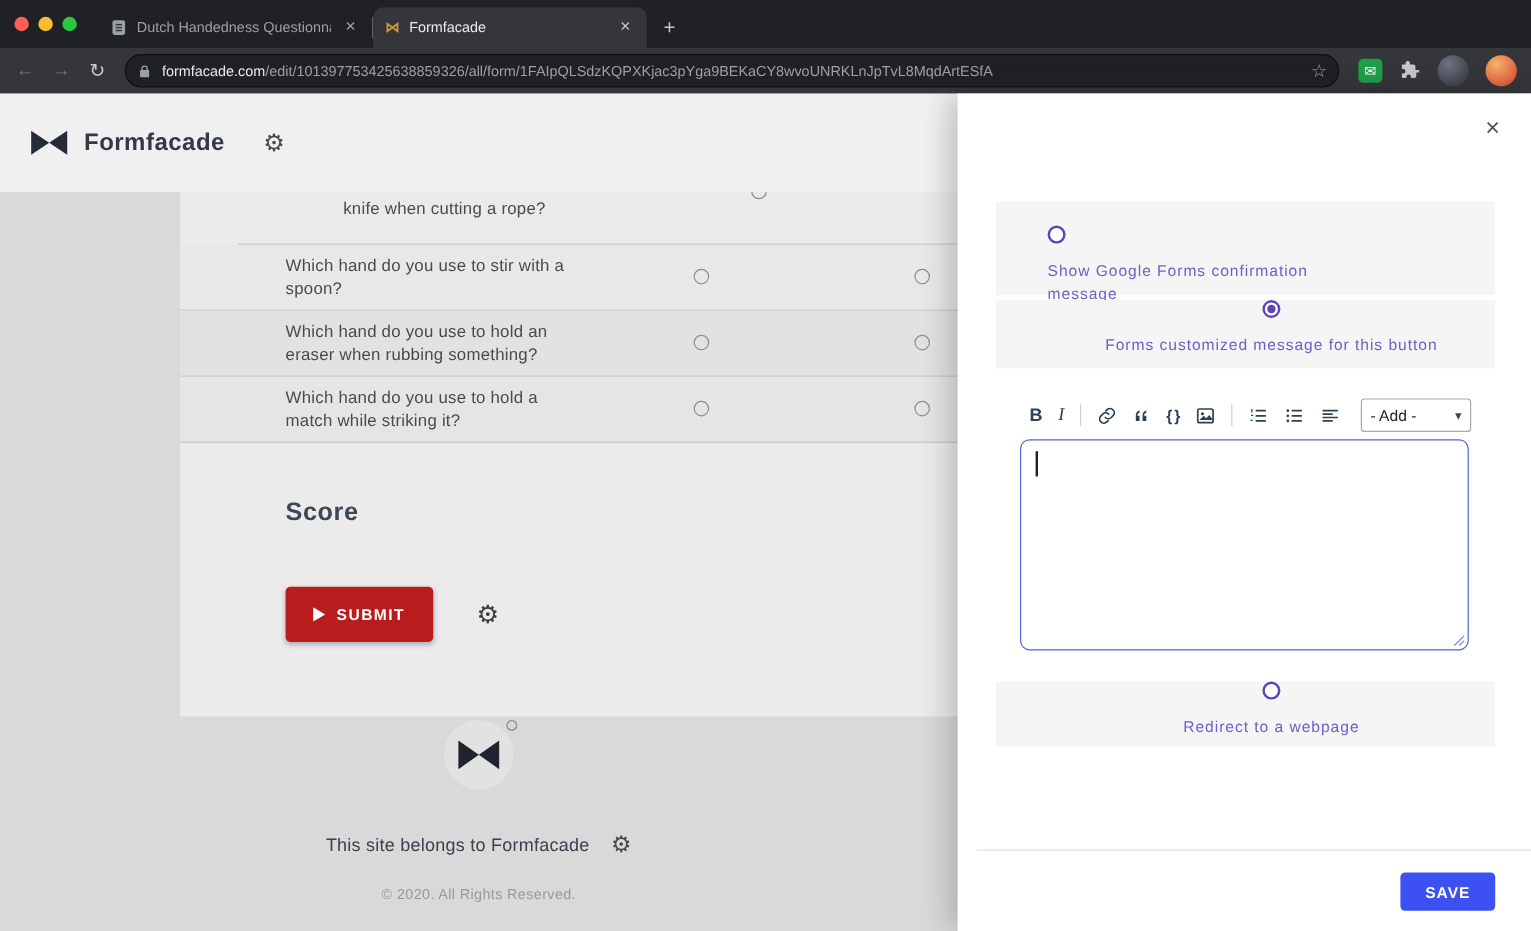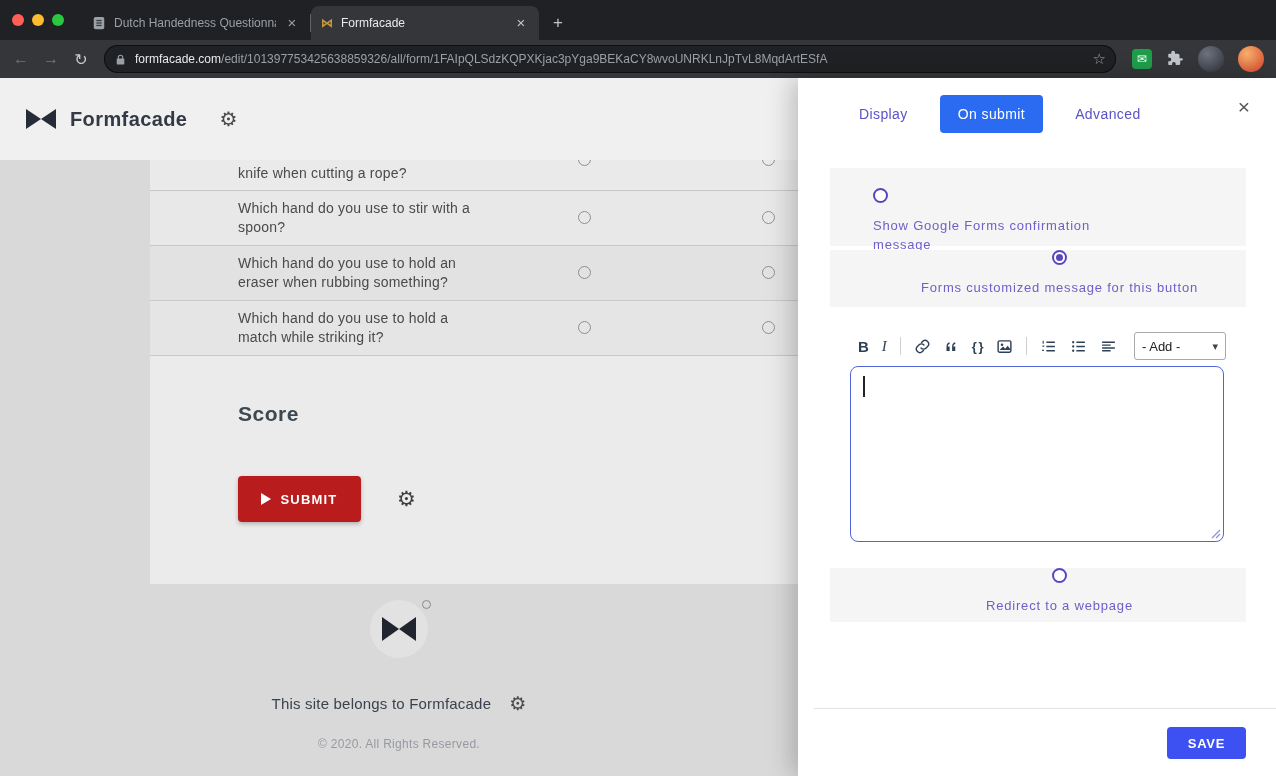--- a/index.html
+++ b/index.html
@@ -54,21 +54,21 @@
     border-left:15px solid #262b38; }
   .bowtie .tri-l-point { border-top:10px solid transparent; border-bottom:10px solid transparent;
     border-right:15px solid #262b38; }
   .brand { font-size:20px; font-weight:bold; color:#333a45; letter-spacing:.4px; }
   .hdr-gear { font-size:20px; color:#4a4a4a; margin-left:18px; }
 
   .content { position:relative; height:616px; }
   .card { margin-left:150px; width:976px; background:#ebebeb; overflow:hidden; padding-bottom:62px; }
   .qrow { position:relative; border-bottom:1px solid #c8c8c8; padding:8px 0 8px 88px; min-height:50px; }
   .qrow .qtext { width:250px; font-size:14px; line-height:19px; color:#4a4a4a; letter-spacing:.2px; }
-  .qrow.partial { min-height:26px; padding-top:4px; padding-bottom:7px; background:#eaeaea; }
+  .qrow.partial { min-height:26px; padding-top:4px; padding-bottom:20px; background:#eaeaea;margin-left:48px; }
   .qrow.r1 { background:#e8e8e8; }
   .qrow.r2 { background:#e2e2e2; }
   .qrow.r3 { background:#e5e5e5; }
   .fradio { position:absolute; width:13px; height:13px; border:1.5px solid #8f8f8f;
     border-radius:50%; top:50%; margin-top:-7px; background:transparent; }
   .qrow.partial .fradio { top:-7px; margin-top:0; }
   .fradio.c1 { left:428px; } .fradio.c2 { left:612px; }
   .score { margin:46px 0 0 88px; font-size:21px; font-weight:bold; color:#3d4752; letter-spacing:.5px; }
   .submitrow { margin:50px 0 0 88px; display:flex; align-items:center; gap:36px; }
   .submitbtn { width:123px; height:46px; background:#b91c1c; border:none; border-radius:4px;
@@ -244,25 +244,20 @@
         <span class="site-note">
           <span>This site belongs to Formfacade</span>
           <span class="note-gear">⚙</span>
         </span>
       </div>
       <div class="copyright">© 2020. All Rights Reserved.</div>
     </div>
   </div>
 
   <div class="panel">
-    <div class="panel-tabs">
-      <button class="ptab">Display</button>
-      <button class="ptab active">On submit</button>
-      <button class="ptab">Advanced</button>
-    </div>
     <span class="pclose">×</span>
 
     <div class="optbox box1">
       <span class="p-radio"></span>
       <span class="olabel">Show Google Forms confirmation message</span>
     </div>
 
     <div class="optbox box2">
       <span class="p-radio checked"></span>
       <span class="olabel">Forms customized message for this button</span>

